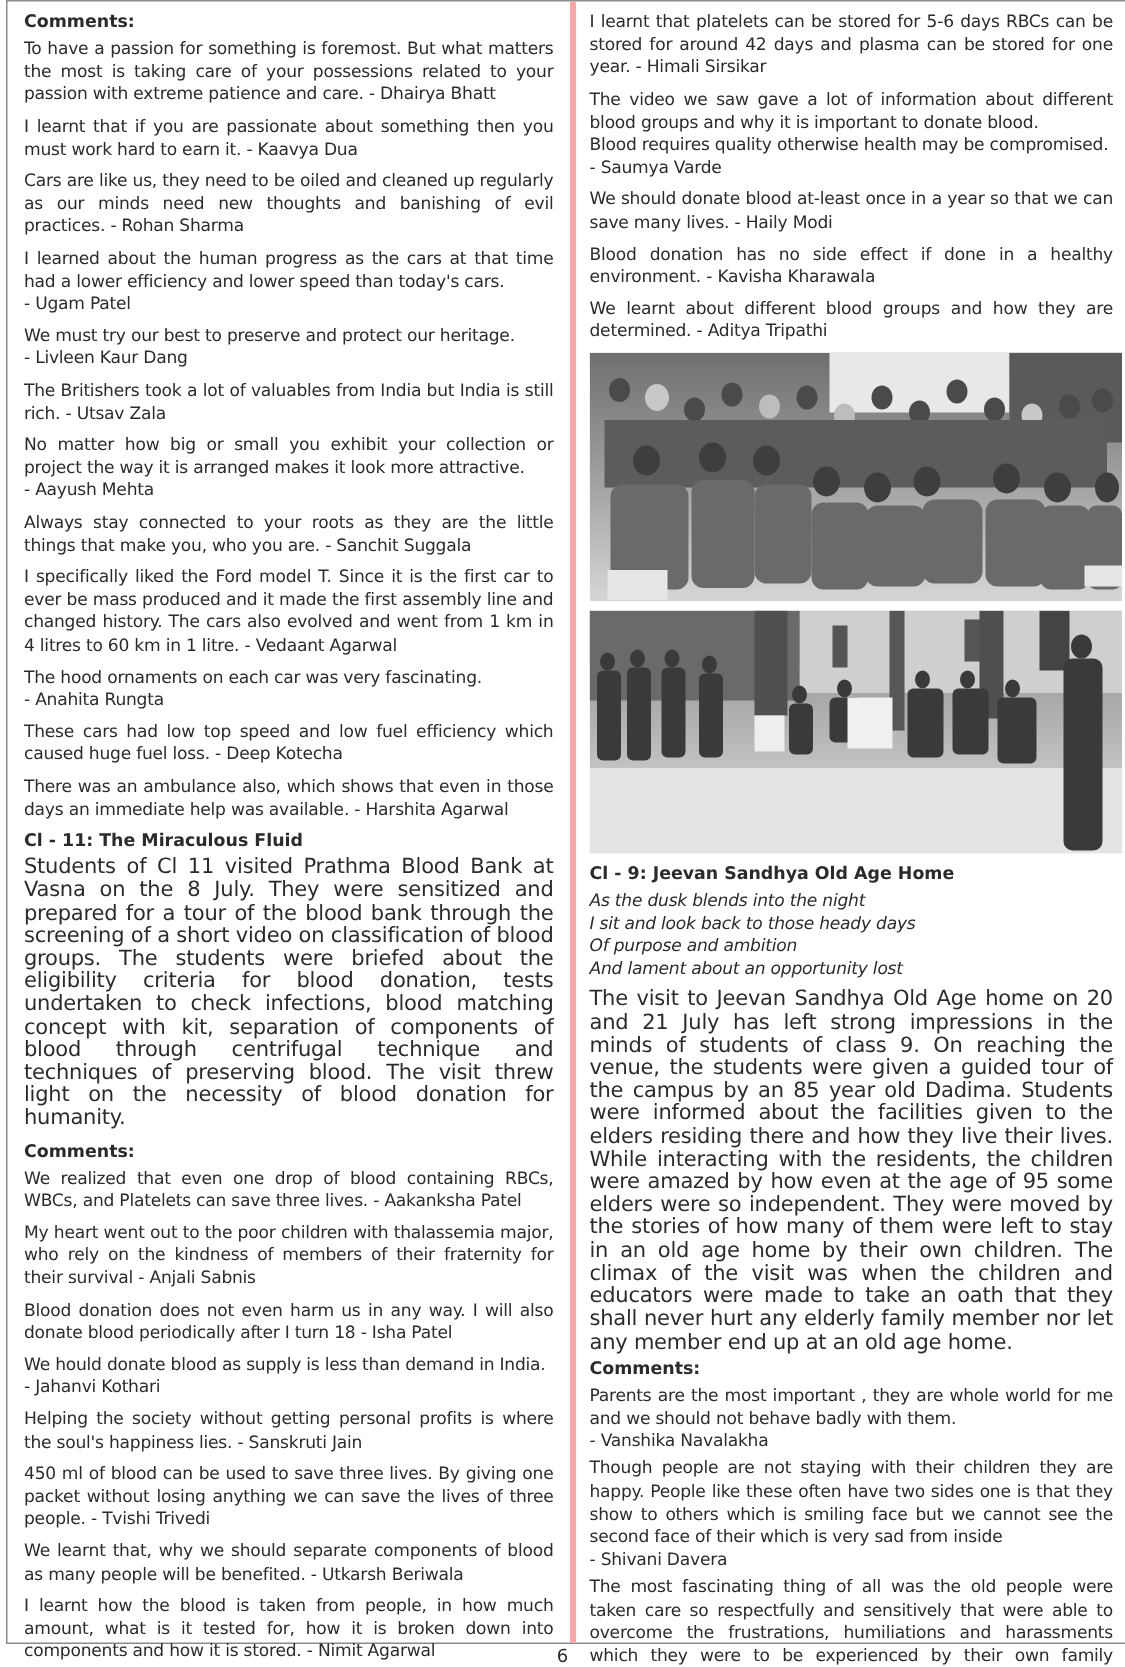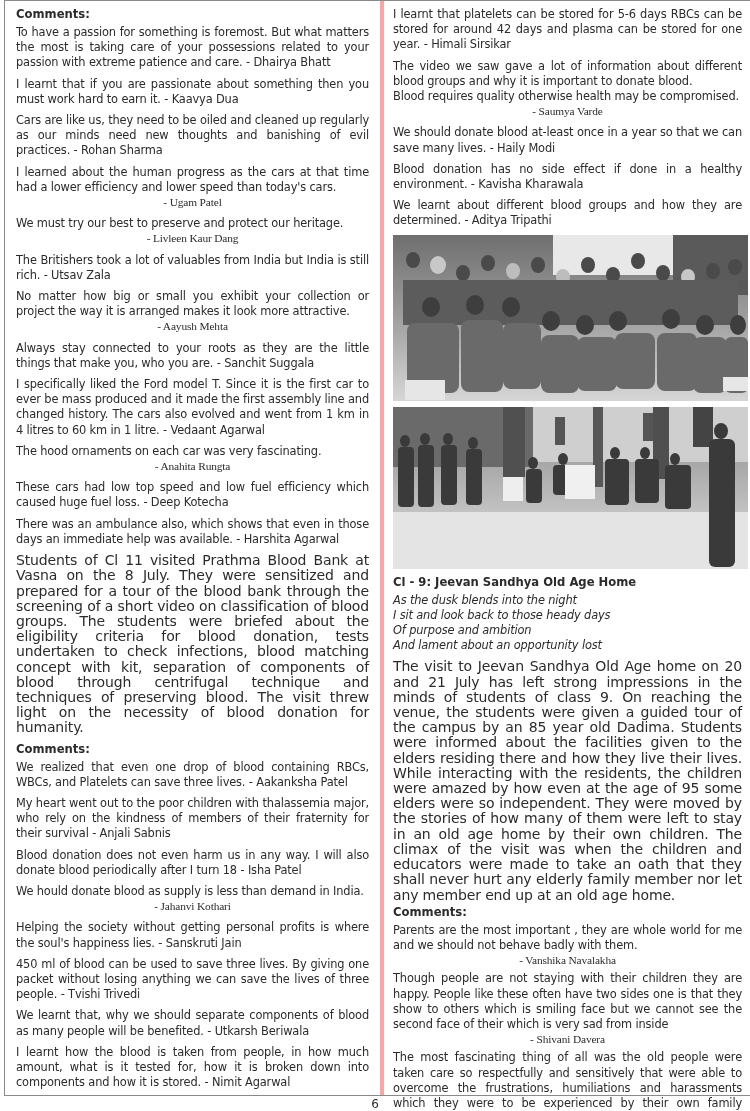--- a/index.html
+++ b/index.html
@@ -6,21 +6,21 @@
   body { width:750px; height:1111px; position:relative; overflow:hidden;
          font-family:"DejaVu Sans", sans-serif; color:#2b2b2b; }
   .page { position:absolute; left:4px; top:0; width:747px; height:1096px;
           border:1.5px solid #8a8a8a; box-sizing:border-box; border-top:1.5px solid #8a8a8a;padding-left:48px; }
   .col { position:absolute; top:0; box-sizing:border-box; }
   .col-left { left:0; width:375px; padding:6px 11px 0 11px; }
   .col-right { left:375px; width:372px; padding:6px 10px 0 9px; border-left:4px solid #fca5a5; height:1094px; }
   .heading { font-weight:bold; font-size:11.6px; line-height:15px; margin:0 0 3px 0; color:#2b2b2b; }
   .para { font-size:11.4px; line-height:15.2px; text-align:justify; margin:0 0 6px 0; letter-spacing:-0.15px; }
   .para .author { white-space:nowrap; }
-  .author-right { display:block; text-align:center;font-family:Liberation Serif, serif; }
+  .author-right { display:block; text-align:left; }
   .body-para { font-size:14px; line-height:15.2px; text-align:justify; margin:0 0 6px 0; letter-spacing:-0.15px; }
   .poem { font-style:italic; font-size:11.4px; line-height:15.2px; margin:0 0 6px 0; letter-spacing:-0.15px; }
   .poem div { white-space:nowrap; }
   .photo { width:355px; margin:2px 0 6px 0; position:relative; overflow:hidden; }
   .photo1 { height:166px; margin-top:4px; }
   .photo2 { height:162px; }
   .pagenum { position:absolute; top:1097px; left:0; width:750px; text-align:center; font-size:12px; color:#2b2b2b; }
 </style>
 </head>
 <body>
@@ -37,20 +37,21 @@
         <p class="para"><span>We must try our best to preserve and protect our heritage.</span><span class="author-right">-  Livleen Kaur Dang</span></p>
         <p class="para"><span>The Britishers  took a lot of valuables from India but India is still rich.</span> <span class="author">  -  Utsav Zala</span></p>
         <p class="para"><span>No matter how big or small you exhibit your collection or project the way it is arranged makes  it look more attractive.</span><span class="author-right">-  Aayush Mehta</span></p>
         <p class="para"><span>Always stay connected to your roots as they are the little things that make you, who you are.</span> <span class="author">  -  Sanchit Suggala</span></p>
         <p class="para"><span>I specifically liked the Ford model T. Since it is the first car to ever be mass produced and it made the first assembly line and changed history.   The cars also evolved and went from 1 km in 4 litres to 60 km in 1 litre.</span> <span class="author">  -  Vedaant Agarwal</span></p>
         <p class="para"><span>The hood ornaments on each car was very fascinating.</span><span class="author-right">-  Anahita Rungta</span></p>
         <p class="para"><span>These cars had low top speed and low fuel efficiency which caused huge fuel loss.</span> <span class="author">  -  Deep Kotecha</span></p>
         <p class="para"><span>There was an ambulance also, which shows that even in those days an immediate help was available.</span> <span class="author">  -  Harshita Agarwal</span></p>
       </div>
 
+    <div class="heading" style="margin-top:2px;">Cl - 11: The Miraculous Fluid</div>
     <p class="body-para">Students of Cl  11  visited Prathma  Blood Bank at  Vasna on the 8 July. They were sensitized and prepared for a tour of the blood bank through the screening of a short video on classification of blood groups. The students were briefed about the eligibility criteria for blood donation, tests undertaken to check infections, blood matching concept with kit, separation of components of blood through centrifugal technique and techniques of preserving blood. The visit threw light on the necessity of blood donation for humanity.</p>
 
     <div class="heading">Comments:</div>
     <div id="blood-comments">
         <p class="para"><span>We realized that even one drop of blood containing RBCs, WBCs, and Platelets can save three lives.</span> <span class="author">  -  Aakanksha Patel</span></p>
         <p class="para"><span>My heart went out to the poor children with thalassemia major, who rely on the kindness of members of their fraternity for their survival</span> <span class="author">  -  Anjali Sabnis</span></p>
         <p class="para"><span>Blood donation does not even harm us in any way. I will also donate blood periodically after I turn 18</span> <span class="author">  -  Isha Patel</span></p>
         <p class="para"><span>We  hould donate blood as supply is less than demand in India.</span><span class="author-right">-  Jahanvi Kothari</span></p>
         <p class="para"><span>Helping the society without getting personal profits is where the soul's happiness lies.</span> <span class="author">  -  Sanskruti Jain</span></p>
         <p class="para"><span>450 ml of blood can be used to save three lives. By giving one packet without losing anything we can save the lives of three people.</span> <span class="author">  -  Tvishi Trivedi</span></p>

